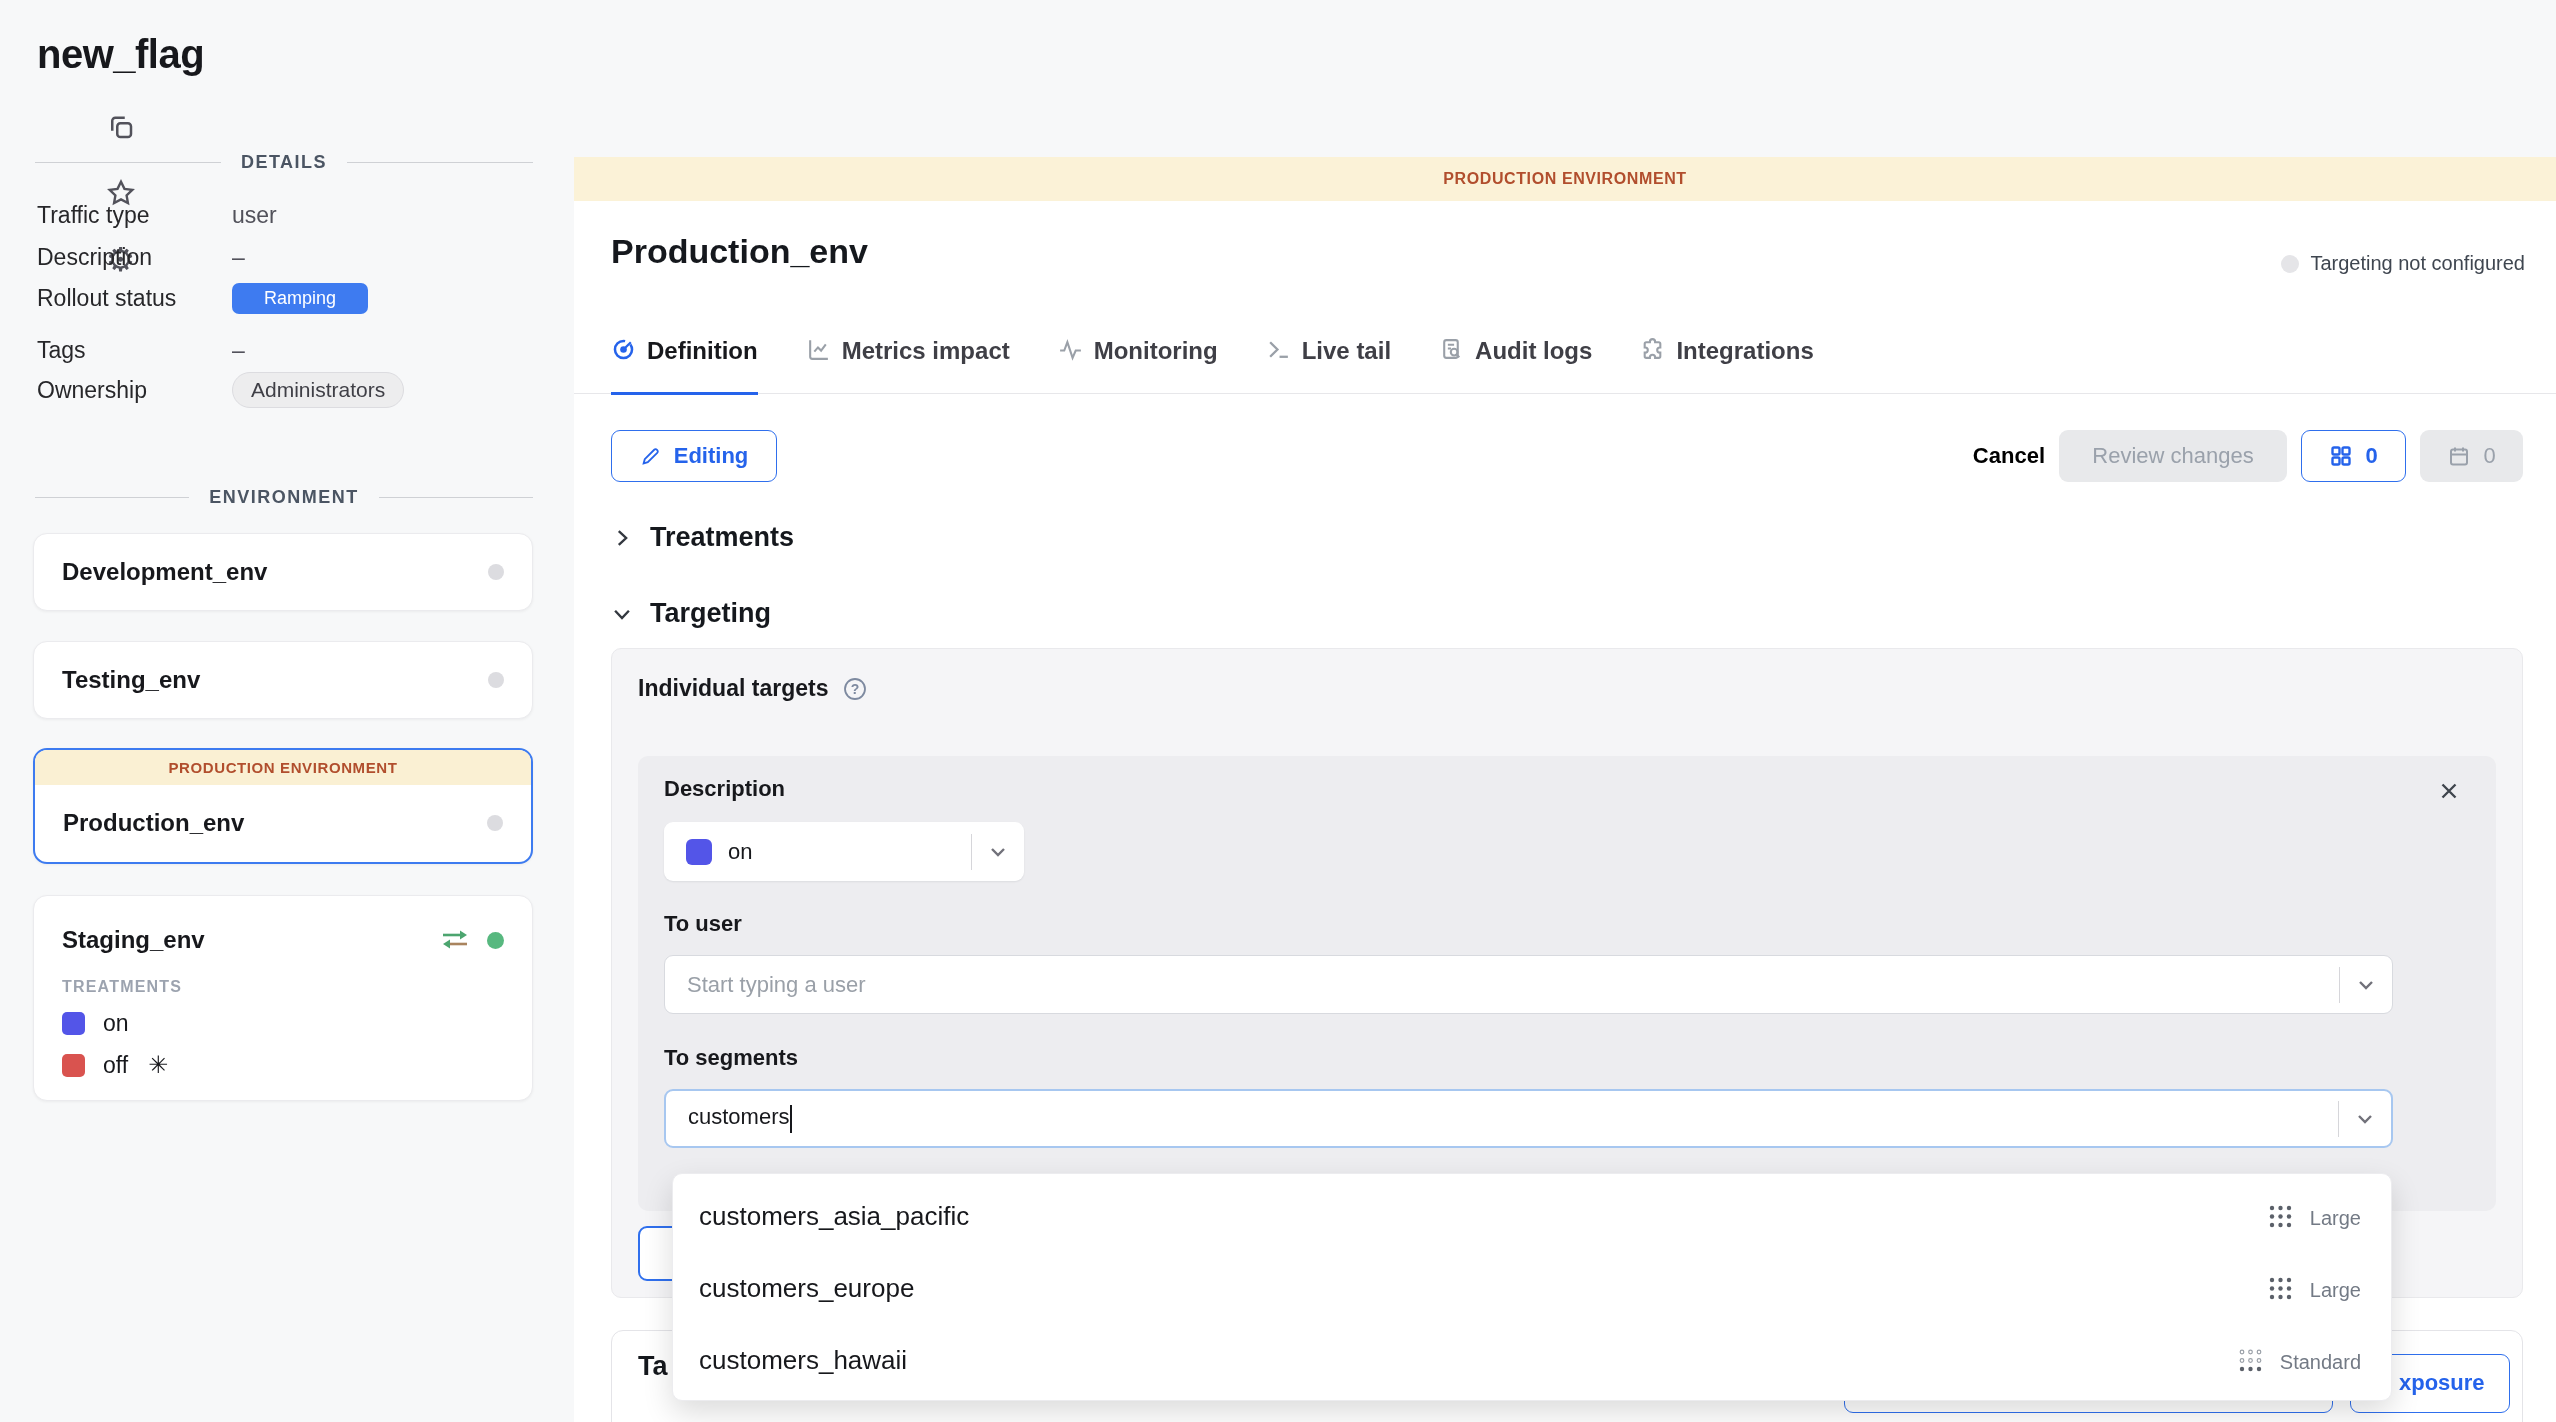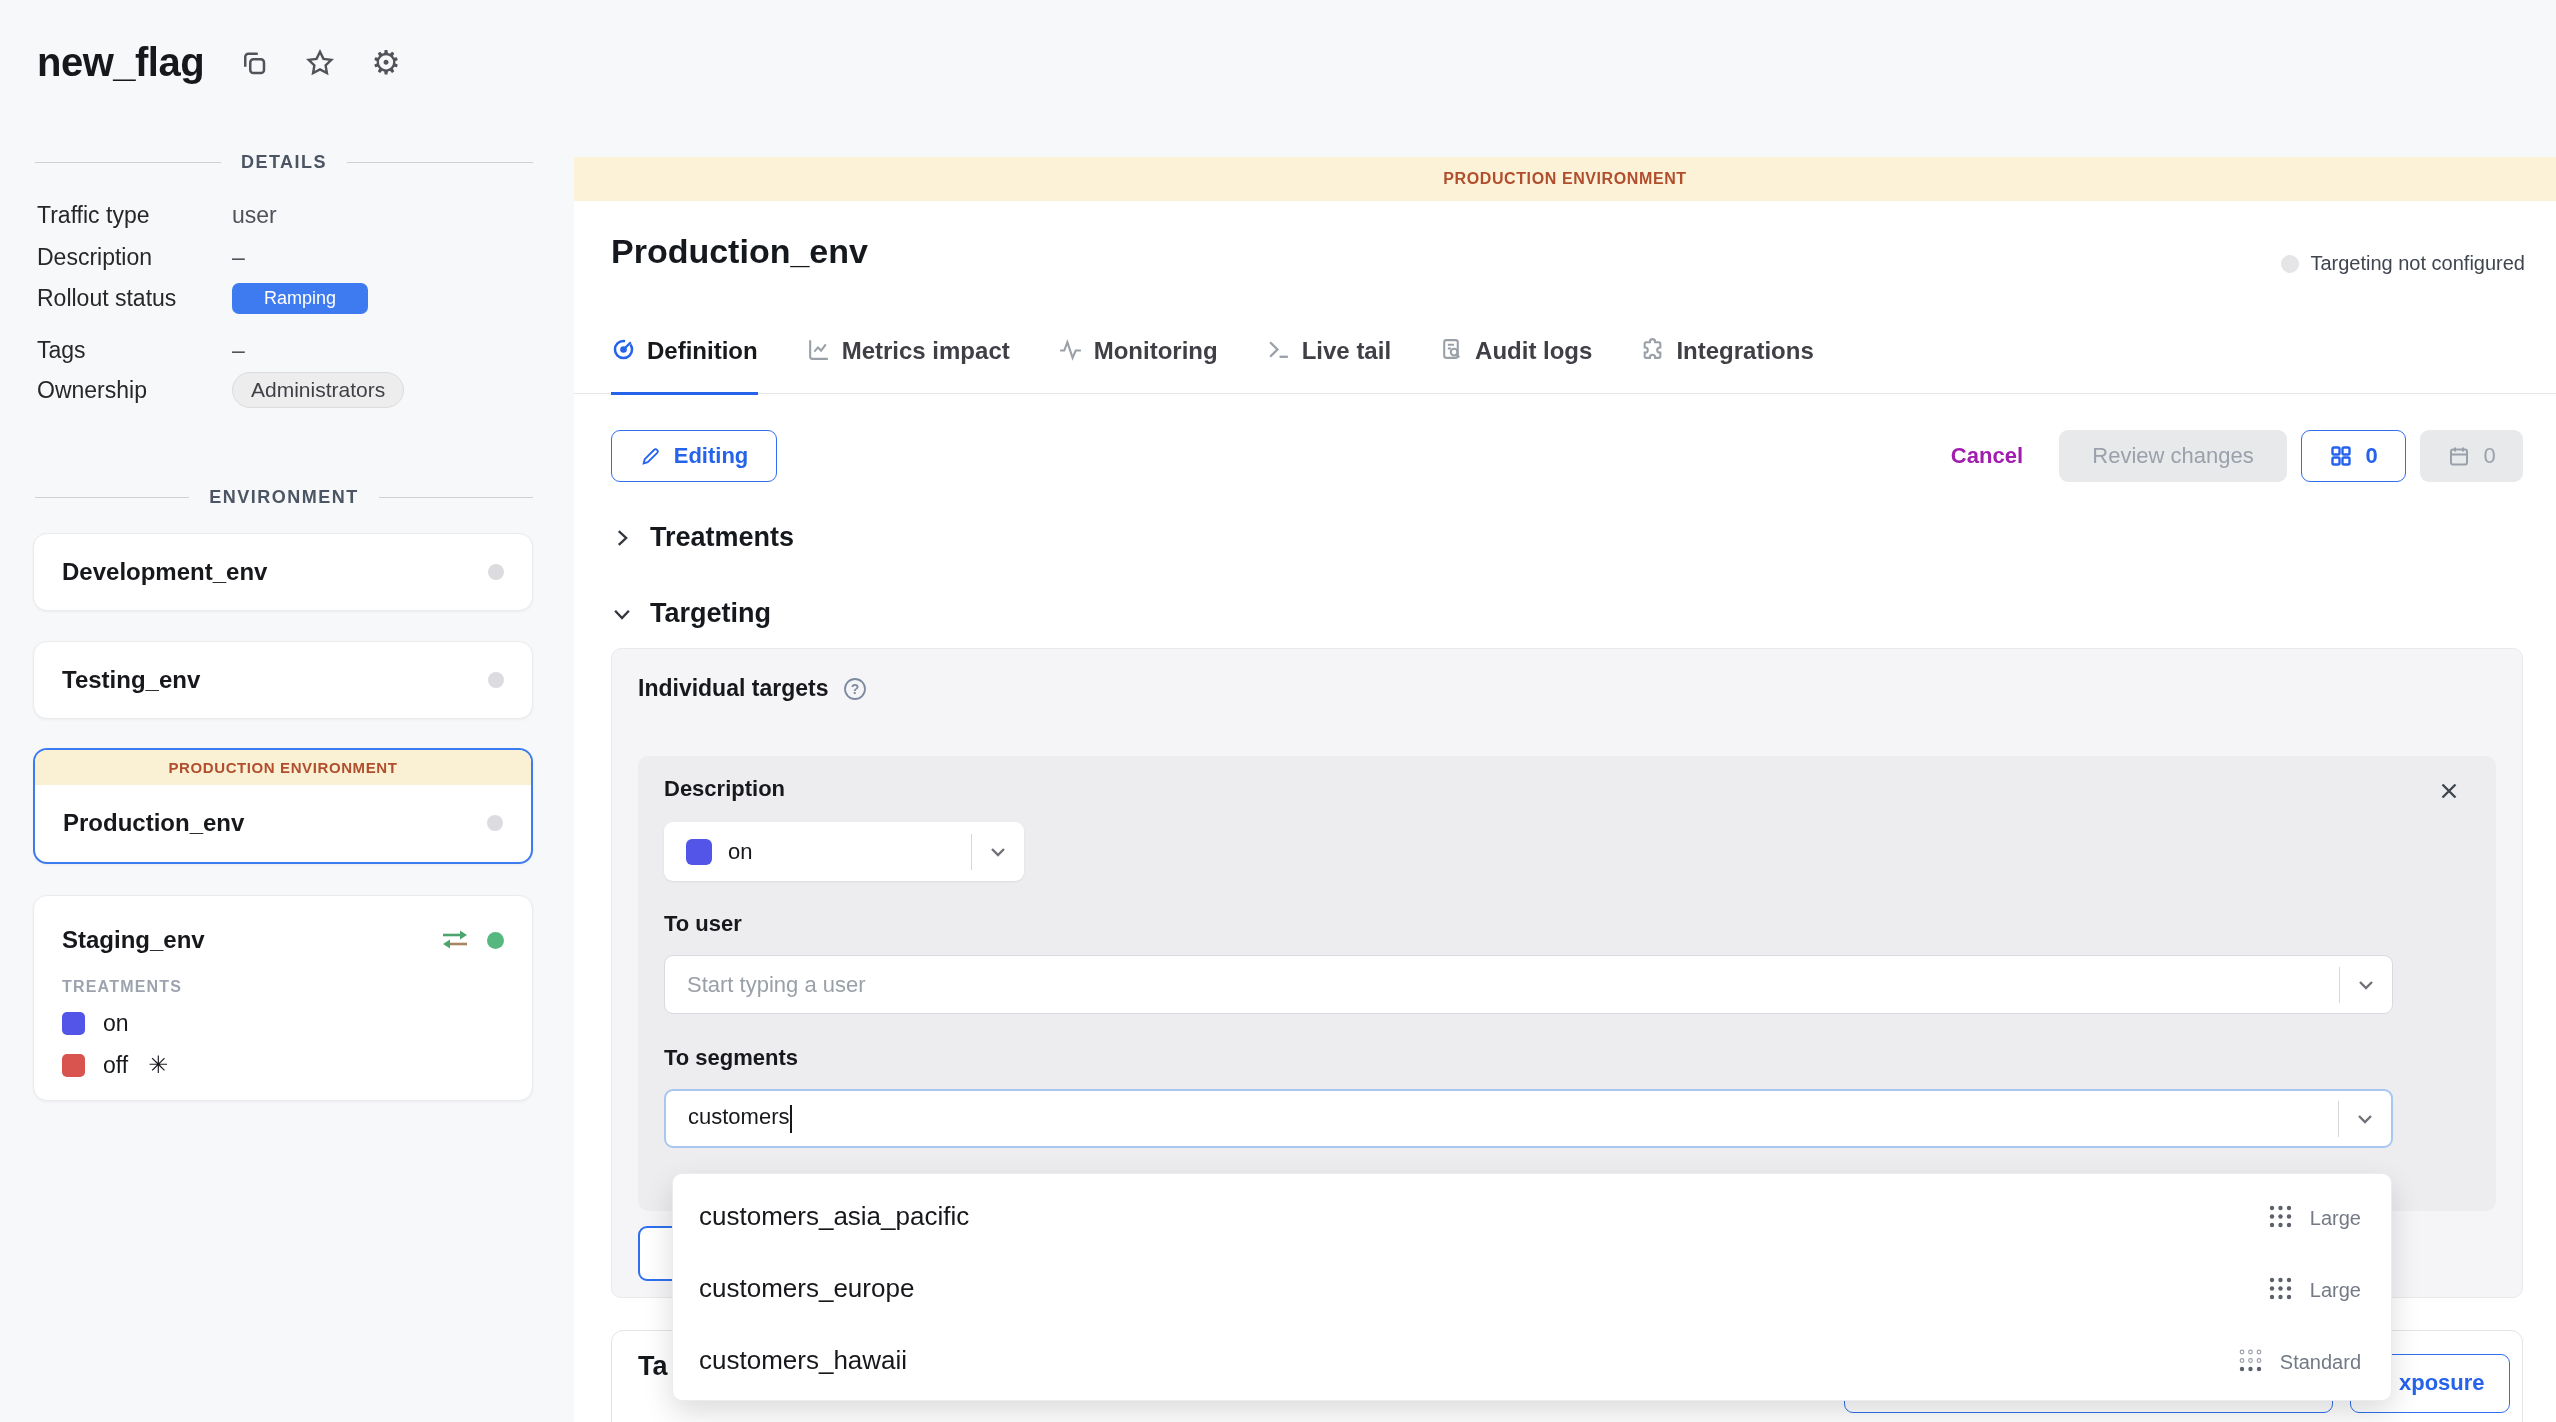--- a/index.html
+++ b/index.html
@@ -2,21 +2,21 @@
 <html><head>
 <meta charset="utf-8">
 <style>
   * { margin:0; padding:0; box-sizing:border-box; }
   html,body { width:2556px; height:1422px; overflow:hidden; }
   body { font-family:"Liberation Sans", sans-serif; background:#f7f8f9; color:#17181c; }
   .page { position:relative; width:2556px; height:1422px; }
 
   
   .sidebar { position:absolute; left:0; top:0; width:574px; height:100%; }
-  .flag-title-row { position:absolute; left:37px; top:40px; display:flex; align-items:center; gap:34px; }
+  .flag-title-row { position:absolute; left:37px; top:32px; display:flex; align-items:center; gap:34px;flex-direction:column; }
   .flag-title { font-size:40px; font-weight:700; color:#17181c; letter-spacing:-0.5px; }
   .hdr-icon { width:32px; height:32px; display:inline-flex; align-items:center; justify-content:center; color:#52525b; }
   .gear-glyph { font-size:33px; color:#52525b; line-height:1; }
 
   .divider-row { position:absolute; left:35px; width:498px; display:flex; align-items:center; gap:20px; }
   .divider-row .line { flex:1; height:1.5px; background:#cfd1d5; }
   .divider-row .lbl { font-size:18px; font-weight:700; color:#4b5563; letter-spacing:1.5px; }
 
   .detail-row { position:absolute; left:37px; width:500px; display:flex; align-items:center; }
   .detail-label { width:195px; font-size:23px; color:#27272a; }
@@ -50,21 +50,21 @@
   .target-status .dot { width:18px; height:18px; border-radius:50%; background:#e5e5e8; }
   .target-status .txt { font-size:20px; color:#3f4650; }
 
   .tabs { position:absolute; left:0; right:0; top:337px; height:57px; padding-left:37px; display:flex; gap:48px; border-bottom:1px solid #e7e7ea; z-index:2; }
   .tab { display:flex; align-items:flex-start; gap:11px; font-size:24px; font-weight:700; color:#3f3f46; padding-bottom:7px; }
   .tab.active { color:#17181c; border-bottom:3px solid #2563eb; margin-bottom:-2px; }
 
   .toolbar-left { position:absolute; left:37px; top:430px; z-index:2; }
   .btn-editing { display:flex; align-items:center; gap:12px; width:166px; height:52px; justify-content:center; background:#fff; border:1.5px solid #2f6fed; border-radius:9px; font-size:22px; font-weight:700; color:#2563eb; cursor:pointer; }
   .toolbar-right { position:absolute; right:33px; top:430px; display:flex; align-items:center; gap:14px; z-index:2; }
-  .link-cancel { font-size:22px; font-weight:700; color:#a21caf; margin-right:22px; background:none; border:none; cursor:pointer; font-family:inherit; }
+  .link-cancel { font-size:22px; font-weight:700; color:#000000; background:none; border:none; cursor:pointer; font-family:inherit; }
   .btn-review { width:228px; height:52px; background:#e8e9eb; border:none; border-radius:9px; font-size:22px; color:#9aa1ab; font-family:inherit; }
   .btn-count-blue { width:105px; height:52px; background:#fff; border:1.5px solid #2f6fed; border-radius:9px; display:flex; align-items:center; justify-content:center; gap:12px; font-size:22px; font-weight:700; color:#2563eb; cursor:pointer; }
   .btn-count-gray { width:103px; height:52px; background:#e8e9eb; border:none; border-radius:9px; display:flex; align-items:center; justify-content:center; gap:12px; font-size:22px; color:#9aa1ab; }
 
   .section-head { position:absolute; display:flex; align-items:center; gap:17px; font-size:27px; font-weight:700; color:#15181d; z-index:2; }
 
   .targets-panel { position:absolute; left:37px; top:648px; width:1912px; height:650px; background:#f5f5f7; border:1px solid #e9e9ec; border-radius:10px; z-index:2; }
   .panel-heading { position:absolute; left:26px; top:26px; display:flex; align-items:center; gap:14px; font-size:23px; font-weight:700; color:#17181c; }
 
   .rule-card { position:absolute; left:26px; top:107px; width:1858px; height:455px; background:#ededf0; border-radius:10px; }

